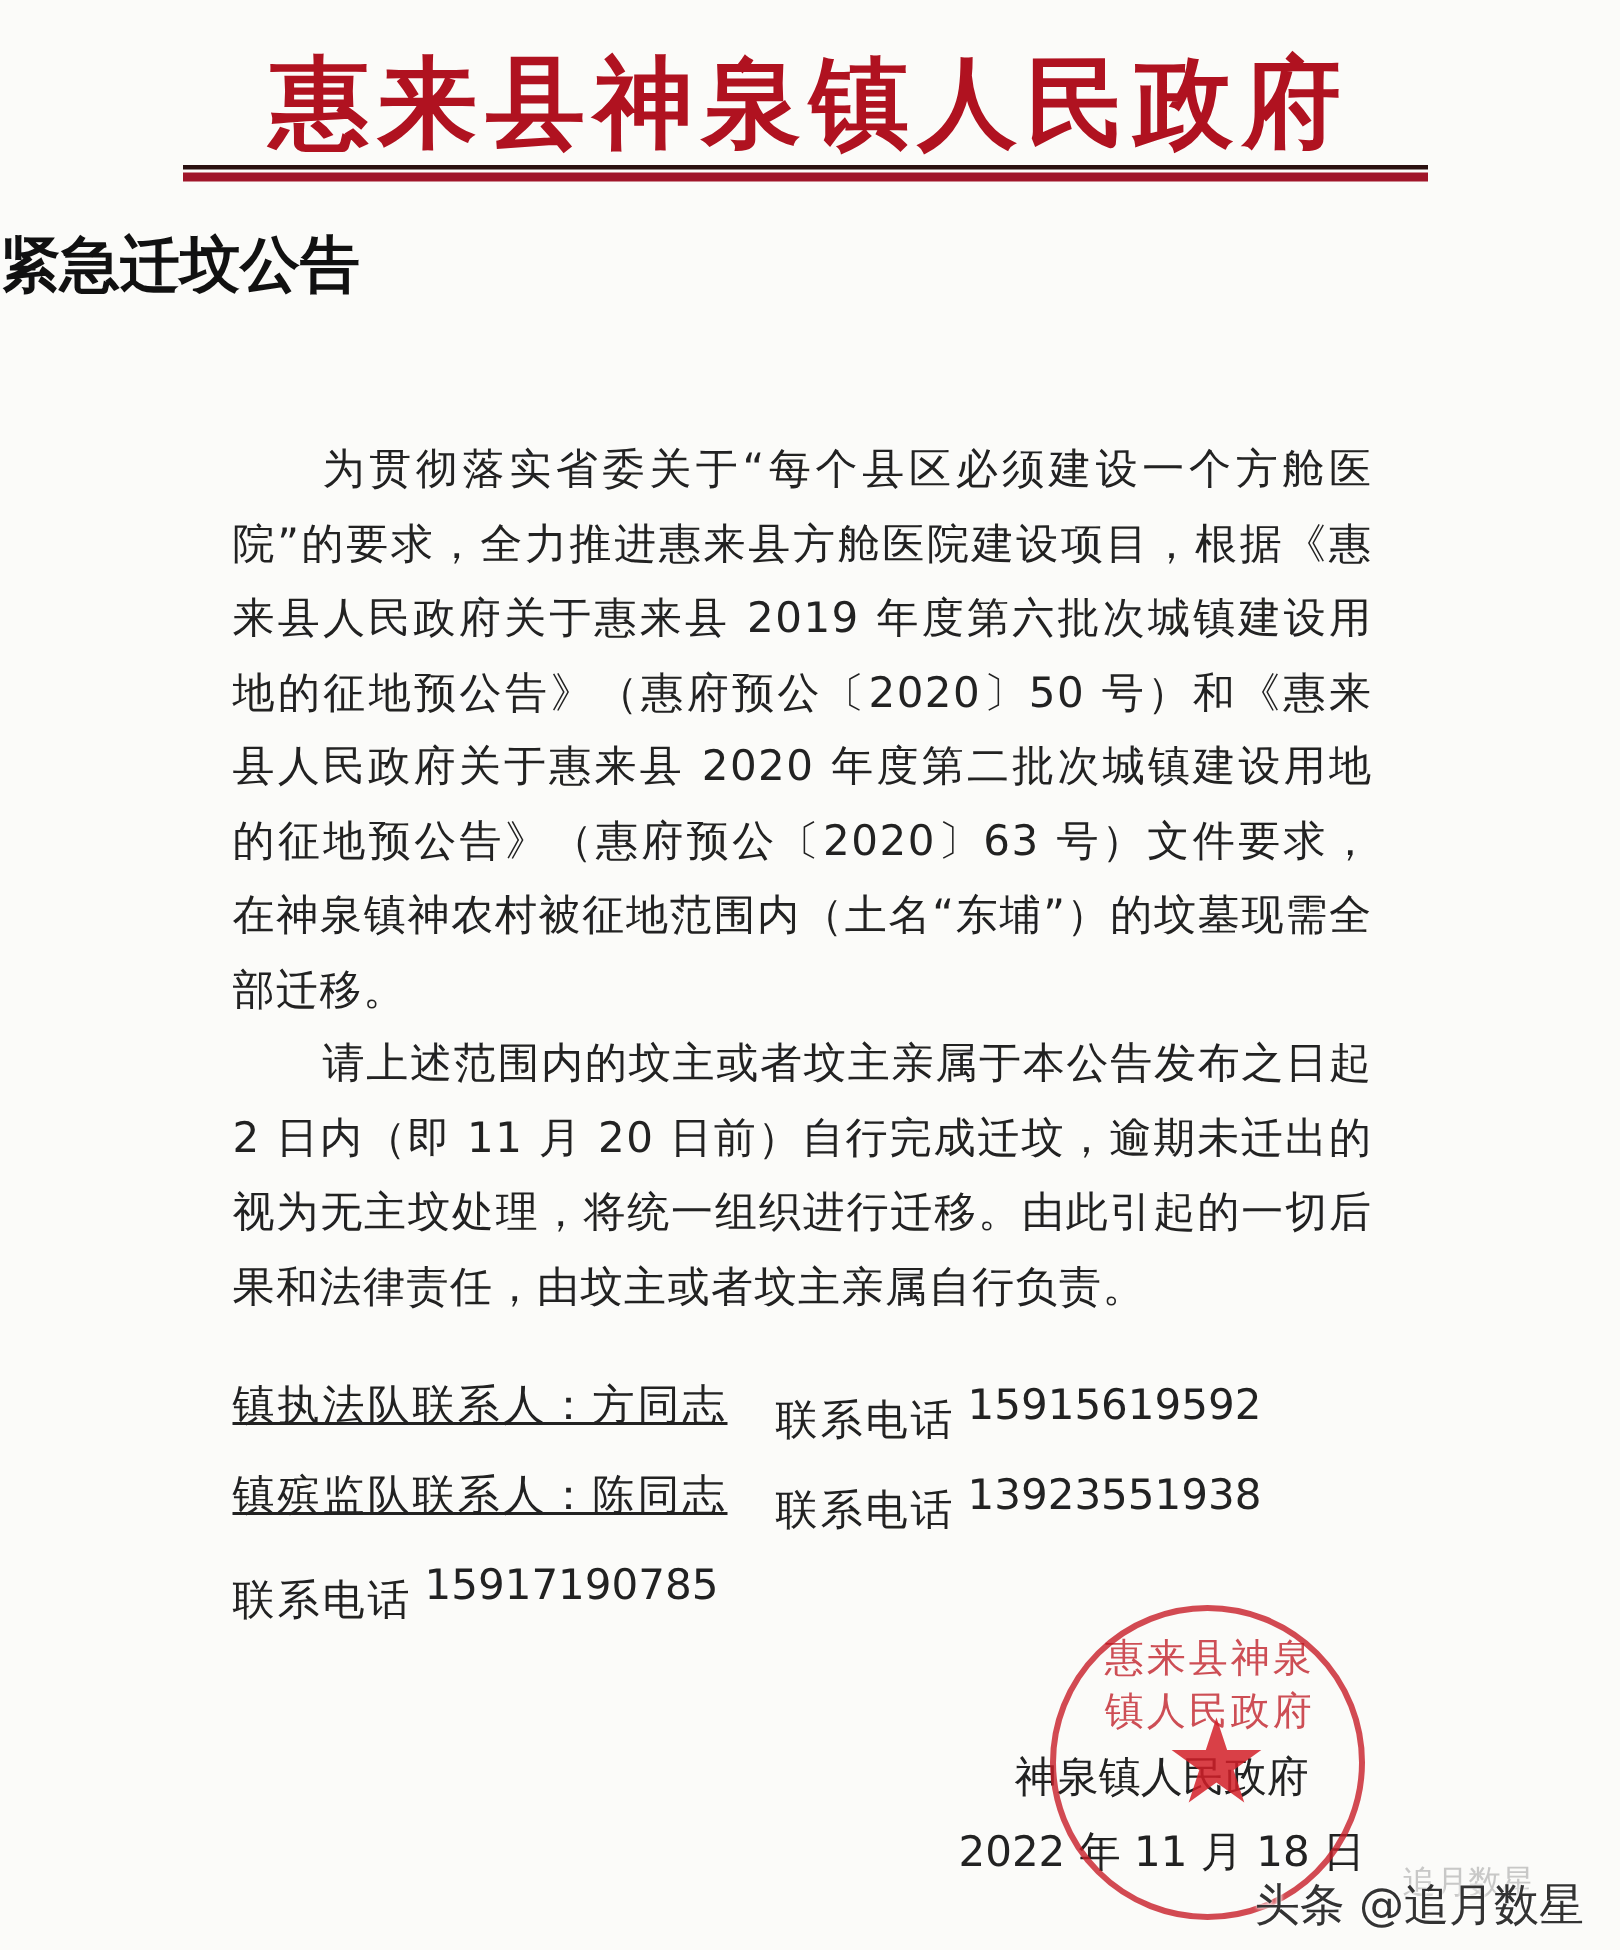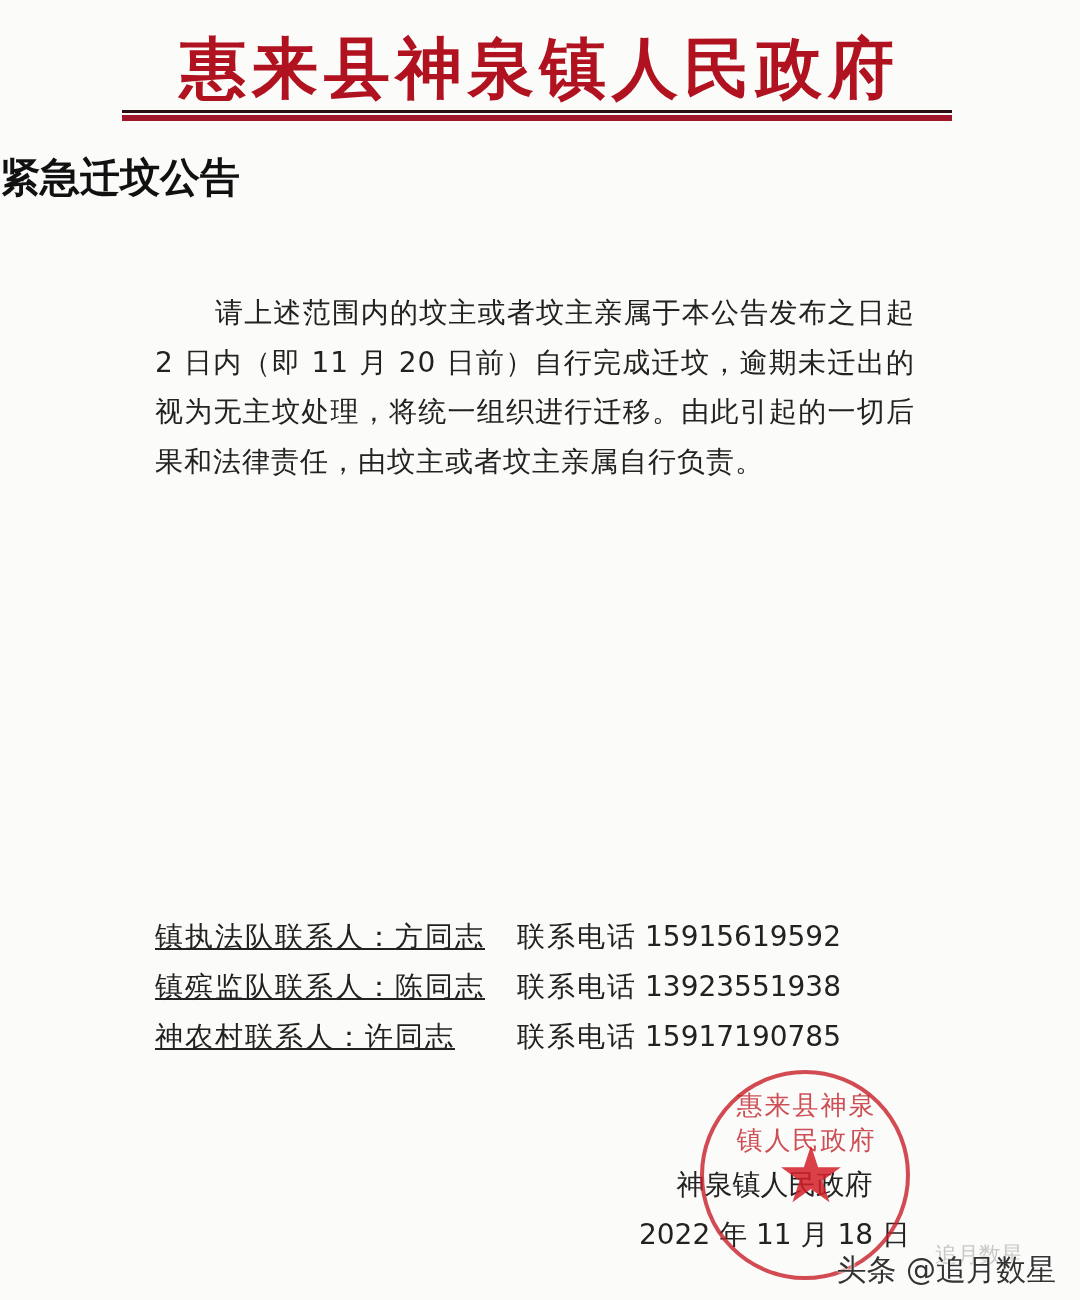--- a/index.html
+++ b/index.html
@@ -26,21 +26,21 @@
     font-weight: bold; font-size: 40px; line-height: 54px; color: #111;
   }
   .body-text {
     position: absolute; left: 155px; width: 760px; top: 288px;
     font-size: 28px; line-height: 49.5px; letter-spacing: 1px; color: #222;
   }
   .para { text-indent: 60px; margin: 0; text-align: justify; }
   .contacts { position: absolute; left: 155px; top: 912px; width: 760px; font-size: 28px; line-height: 50px; color: #222; }
   .contact-row { display: flex; }
   .contact-label { width: 362px; letter-spacing: 2px; text-decoration: underline; }
-  .contact-phone-label { letter-spacing: 2px; margin-right: 8px; }
+  .contact-phone-label { letter-spacing: 2px; margin-right: 8px; margin-top: 10px; }
   .signoff { position: absolute; right: 170px; top: 1160px; font-size: 28px; line-height: 50px; text-align: center; color: #222; }
   .seal {
     position: absolute; left: 700px; top: 1070px; width: 210px; height: 210px;
     border: 4px solid rgba(200,30,40,0.8); border-radius: 50%;
     box-sizing: border-box; pointer-events: none;
   }
   .seal-star {
     position: absolute; left: 72px; top: 62px; font-size: 78px; line-height: 78px;
     color: rgba(210,30,40,0.85);
   }
@@ -58,36 +58,36 @@
 <body>
 
 <div class="page">
   <div class="gov-header">惠来县神泉镇人民政府</div>
   <div class="rule-black"></div>
   <div class="rule-red"></div>
 
   <div class="doc-title">紧急迁坟公告</div>
 
   <div class="body-text">
+    <p class="para">为贯彻落实省委关于“每个县区必须建设一个方舱医院”的要求，全力推进惠来县方舱医院建设项目，根据《惠来县人民政府关于惠来县 2019 年度第六批次城镇建设用地的征地预公告》（惠府预公〔2020〕50 号）和《惠来县人民政府关于惠来县 2020 年度第二批次城镇建设用地的征地预公告》（惠府预公〔2020〕63 号）文件要求，在神泉镇神农村被征地范围内（土名“东埔”）的坟墓现需全部迁移。</p>
     <p class="para">请上述范围内的坟主或者坟主亲属于本公告发布之日起 2 日内（即 11 月 20 日前）自行完成迁坟，逾期未迁出的视为无主坟处理，将统一组织进行迁移。由此引起的一切后果和法律责任，由坟主或者坟主亲属自行负责。</p>
   </div>
 
   <div class="contacts">
     <div class="contact-row">
       <span class="contact-label">镇执法队联系人：方同志</span>
       <span class="contact-phone-label">联系电话</span>
       <span>15915619592</span>
     </div>
     <div class="contact-row">
       <span class="contact-label">镇殡监队联系人：陈同志</span>
       <span class="contact-phone-label">联系电话</span>
       <span>13923551938</span>
     </div>
     <div class="contact-row">
-      <span class="contact-label">神农村联系人：许同志</span>
       <span class="contact-phone-label">联系电话</span>
       <span>15917190785</span>
     </div>
   </div>
 
   <div class="signoff">
     <div>神泉镇人民政府</div>
     <div>2022 年 11 月 18 日</div>
   </div>
 

